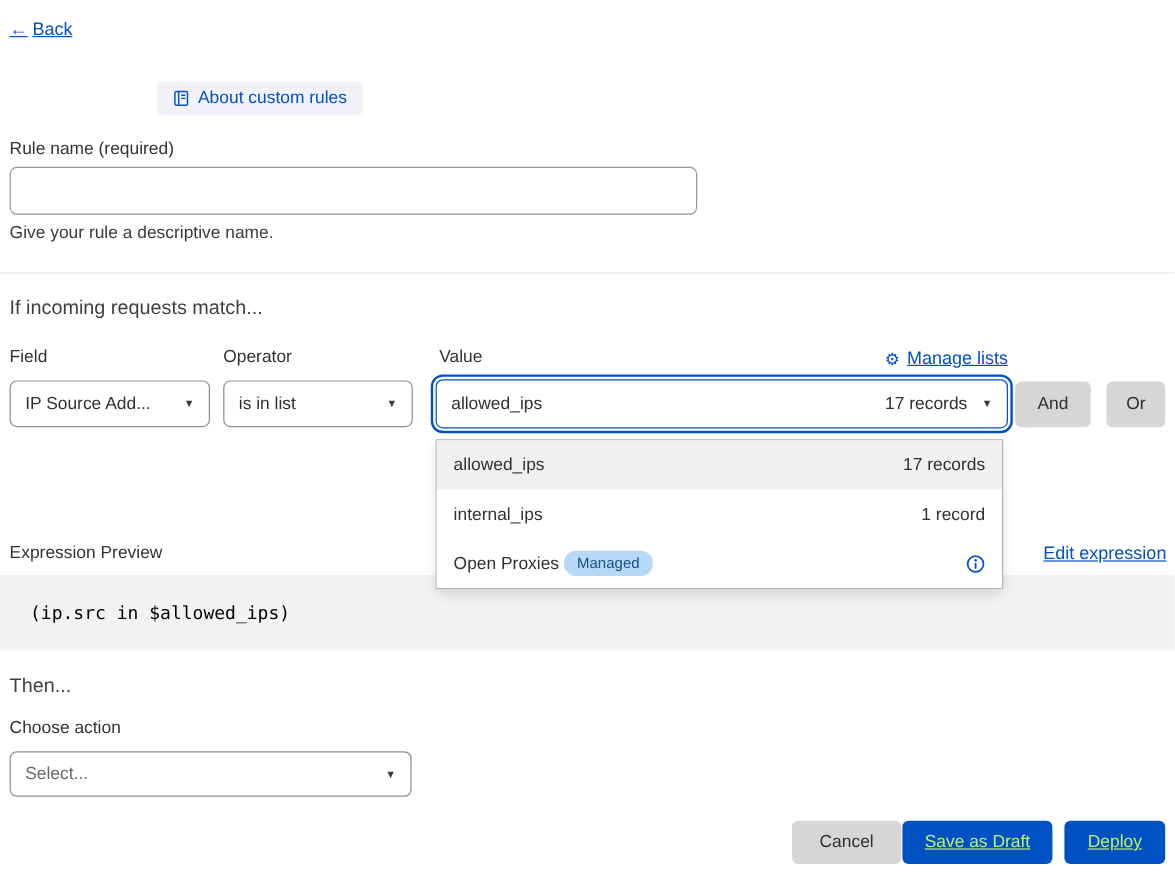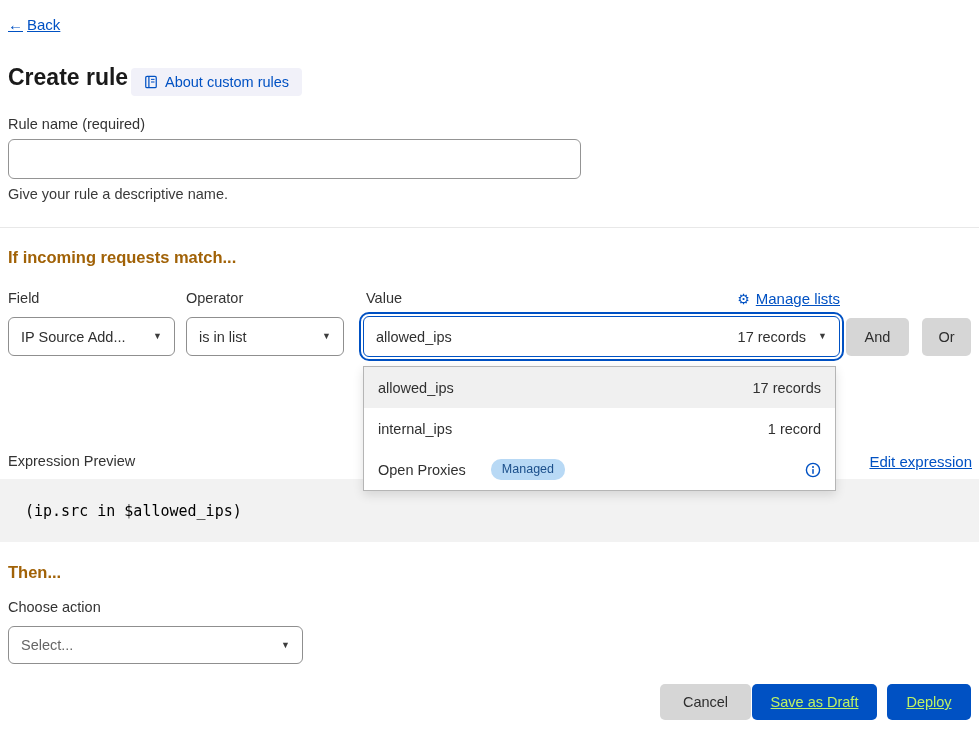--- a/index.html
+++ b/index.html
@@ -22,21 +22,21 @@
   
   .field-label { font-size:14.5px; color:#333; }
   .rule-name-label { left:8px; top:116px; }
   .rule-name-input { left:8px; top:139px; width:573px; height:40px; border:1px solid #949494;
                      border-radius:6px; padding:0 12px; font-size:15px; font-family:"Liberation Sans",sans-serif;
                      outline:none; color:#303030; }
   .rule-help { left:8px; top:186px; font-size:14.5px; color:#3a3a3a; }
 
   .divider { left:0; top:227px; width:979px; border-top:1px solid #e8e8e8; }
 
-  .section-title { font-size:16.5px; font-weight:700; color:#a16207; }
+  .section-title { font-size:16.5px; font-weight:400; color:#404040; }
   .match-title { left:8px; top:248px; }
 
   .col-label { top:290px; font-size:14.5px; color:#333; }
 
   .select-box { height:39px; border:1px solid #8f8f8f; border-radius:6px; background:#fff;
                 display:flex; align-items:center; justify-content:space-between; padding:0 12px;
                 font-size:14.5px; color:#303030; cursor:pointer; }
   .chev { font-size:9px; color:#3c3c3c; line-height:1; }
 
   .field-select { left:8px; top:317px; width:167px; }
@@ -55,56 +55,55 @@
 
   .and-button { left:846px; top:318px; width:63px; height:38px; }
   .or-button  { left:922px; top:318px; width:49px; height:38px; }
 
   
   .dropdown { left:363px; top:366px; width:473px; background:#fff; border:1px solid #b5b5b5;
               box-shadow:0 4px 10px rgba(0,0,0,.12); z-index:5; }
   .dd-item { height:41px; display:flex; align-items:center; justify-content:space-between;
              padding:0 14px; font-size:14.5px; color:#303030; cursor:pointer; background:#fff; }
   .dd-item.selected { background:#f0f0f0; }
-  .dd-left { display:flex; align-items:center; gap:25px; }
+  .dd-left { display:flex; align-items:center; gap:4px; }
   .managed-badge { background:#b8d9f5; color:#1a4e8a; font-size:12.5px; border-radius:10px;
                    padding:2px 11px; line-height:1.4; }
 
   
   .expr-label { left:8px; top:453px; font-size:14.5px; color:#333; }
   .edit-expression { top:453px; right:7px; }
   .code-block { left:0; top:479px; width:979px; height:63px; background:#f2f2f2;
                 display:flex; align-items:center; }
   .code-text { margin-left:25px; font-family:"DejaVu Sans Mono","Liberation Mono",monospace;
                font-size:15px; color:#000000; }
 
   
   .then-title { left:8px; top:563px; }
   .choose-action-label { left:8px; top:599px; }
-  .action-select { left:8px; top:626px; width:295px; height:38px; }
+  .action-select { left:8px; top:626px; width:335px; height:38px; }
   .placeholder-text { color:#666; }
 
   
   .cancel-button { left:660px; top:684px; width:91px; height:36px; }
   .save-draft-button { left:752px; top:684px; width:125px; height:36px; }
   .deploy-button { left:887px; top:684px; width:84px; height:36px; }
 
   .icon-svg { display:block; }
 </style>
 </head>
 <body>
 
 <div class="page">
 
   <a class="abs link back-link">
     <span>←</span>
       <span>Back</span>
   </a>
 
-  <div class="abs page-title">Create rule</div>
   <a class="abs about-pill">
     <svg class="icon-svg" width="14" height="14" viewBox="0 0 16 16">
       <rect x="2" y="1.5" width="12" height="13" rx="1.5" fill="none" stroke="#0051c3" stroke-width="1.4"></rect>
       <line x1="5.6" y1="1.5" x2="5.6" y2="14.5" stroke="#0051c3" stroke-width="1.4"></line>
       <line x1="8" y1="5" x2="12" y2="5" stroke="#0051c3" stroke-width="1.2"></line>
       <line x1="8" y1="8" x2="12" y2="8" stroke="#0051c3" stroke-width="1.2"></line>
     </svg>
     <span>About custom rules</span>
   </a>
 

